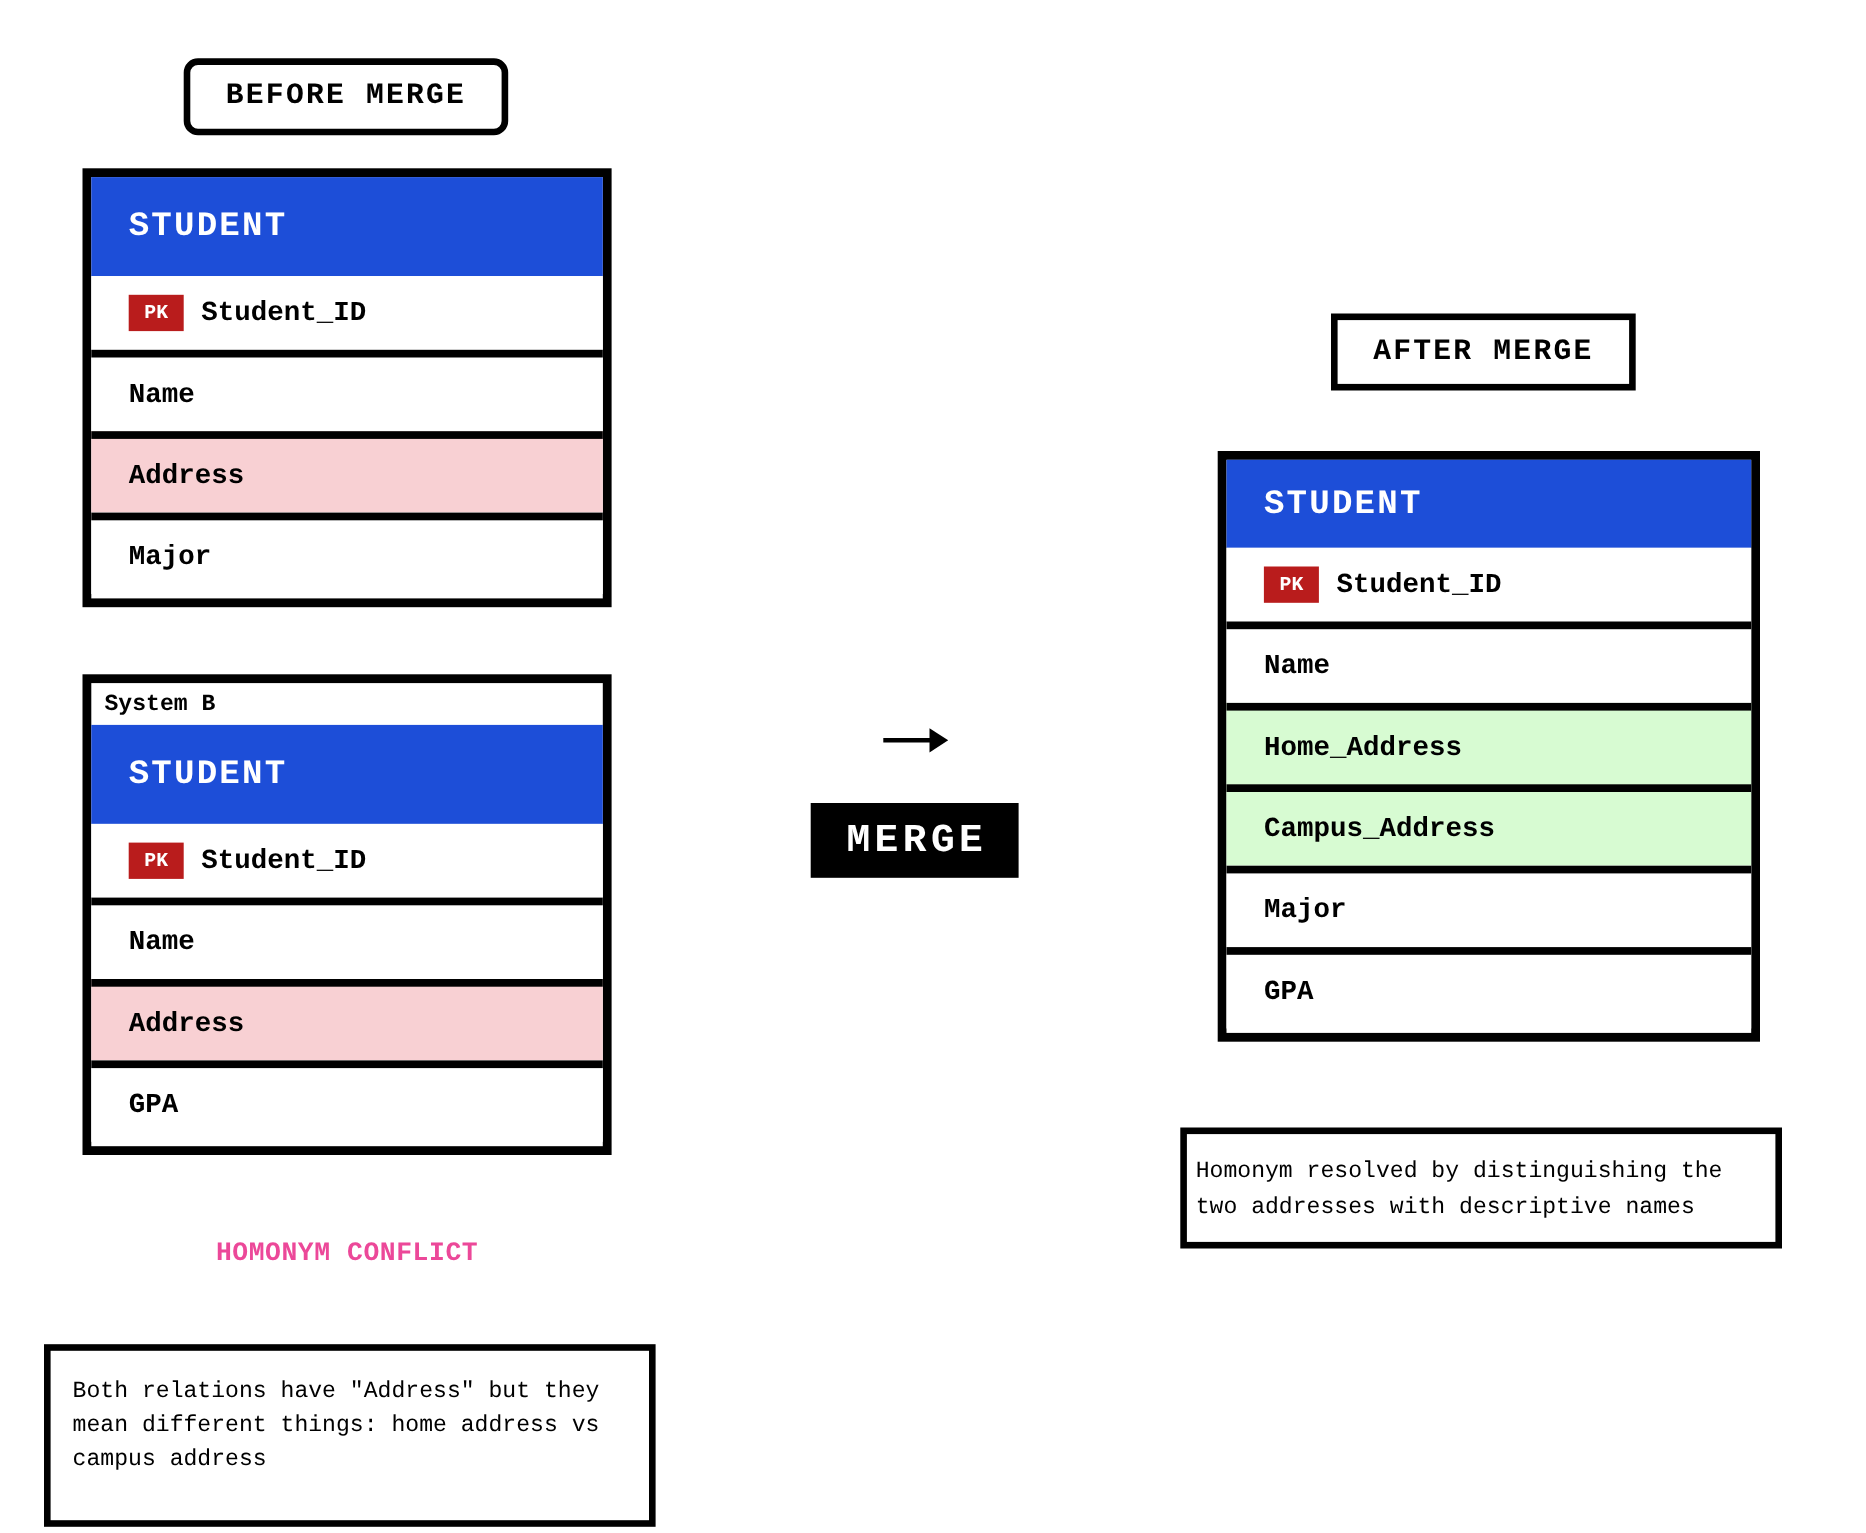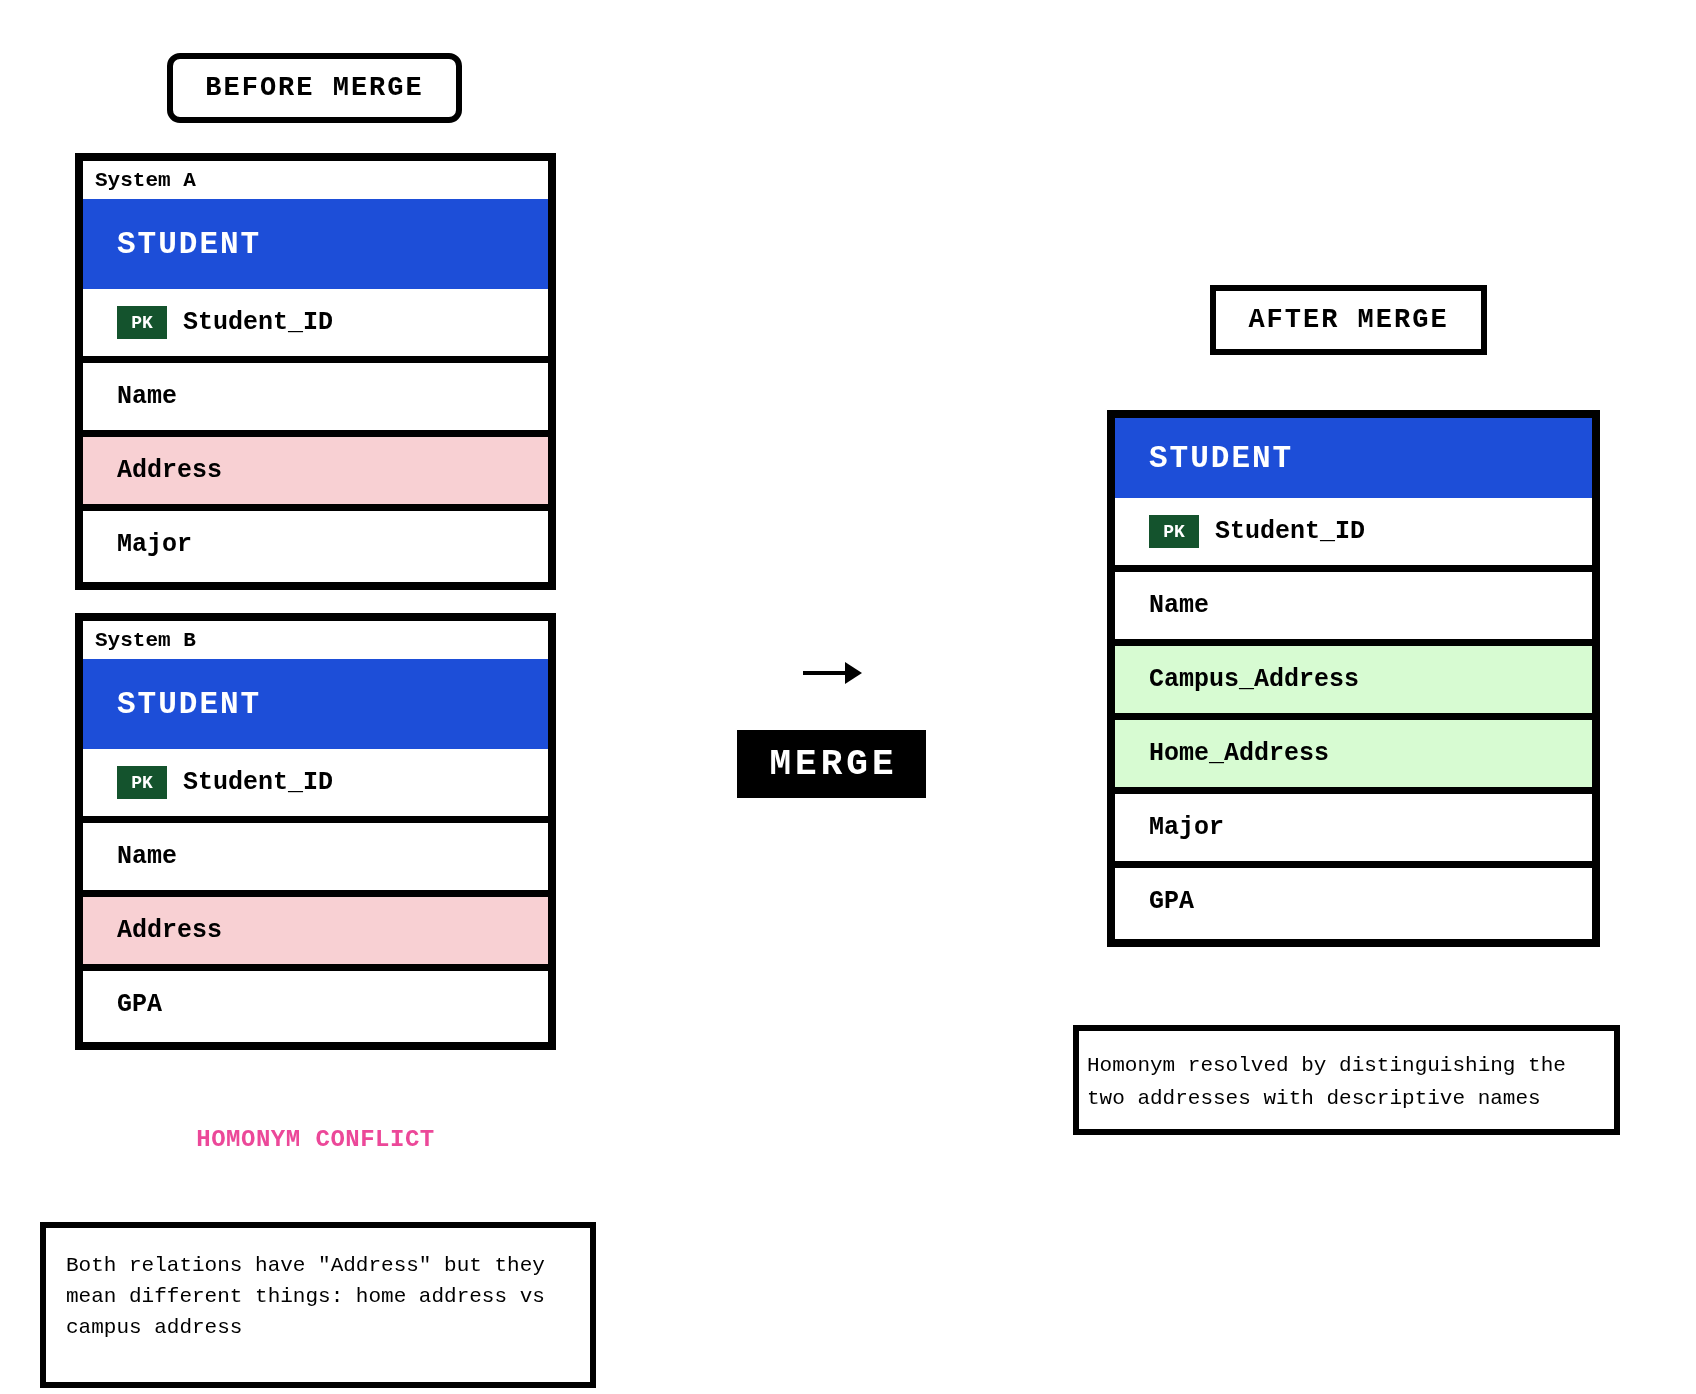--- a/index.html
+++ b/index.html
@@ -73,21 +73,21 @@
     padding-left: 34px;
     font-size: 25px;
     font-weight: 700;
     background: #fff;
   }
   .er-row + .er-row { border-top: 7px solid #000; }
   .er-row.hl-pink  { background: #f8d0d3; }
   .er-row.hl-green { background: #d7fbd2; }
 
   .pk-chip {
-    background: #14532d;
+    background: #b91c1c;
     color: #fff;
     width: 50px;
     height: 33px;
     display: flex;
     align-items: center;
     justify-content: center;
     font-size: 18px;
     font-weight: 700;
     margin-right: 16px;
     flex: 0 0 auto;
@@ -146,21 +146,20 @@
   }
 </style>
 </head>
 <body>
 
 <div class="canvas">
 
   <div class="title-box" id="before-title">BEFORE MERGE</div>
 
   <div class="er-table" id="system-a">
-    <div class="sys-label">System A</div>
     <div class="entity-header">STUDENT</div>
     <div class="er-row">
       <span class="pk-chip">PK</span>
       <span class="row-label">Student_ID</span>
     </div>
     <div class="er-row">
       <span class="row-label">Name</span>
     </div>
     <div class="er-row hl-pink">
       <span class="row-label">Address</span>
@@ -210,24 +209,24 @@
   <div class="er-table" id="merged">
     <div class="entity-header">STUDENT</div>
     <div class="er-row">
       <span class="pk-chip">PK</span>
       <span class="row-label">Student_ID</span>
     </div>
     <div class="er-row">
       <span class="row-label">Name</span>
     </div>
     <div class="er-row hl-green">
+      <span class="row-label">Home_Address</span>
+    </div>
+    <div class="er-row hl-green">
       <span class="row-label">Campus_Address</span>
-    </div>
-    <div class="er-row hl-green">
-      <span class="row-label">Home_Address</span>
     </div>
     <div class="er-row">
       <span class="row-label">Major</span>
     </div>
     <div class="er-row">
       <span class="row-label">GPA</span>
     </div>
   </div>
 
   <div class="note-box" id="note-right">

